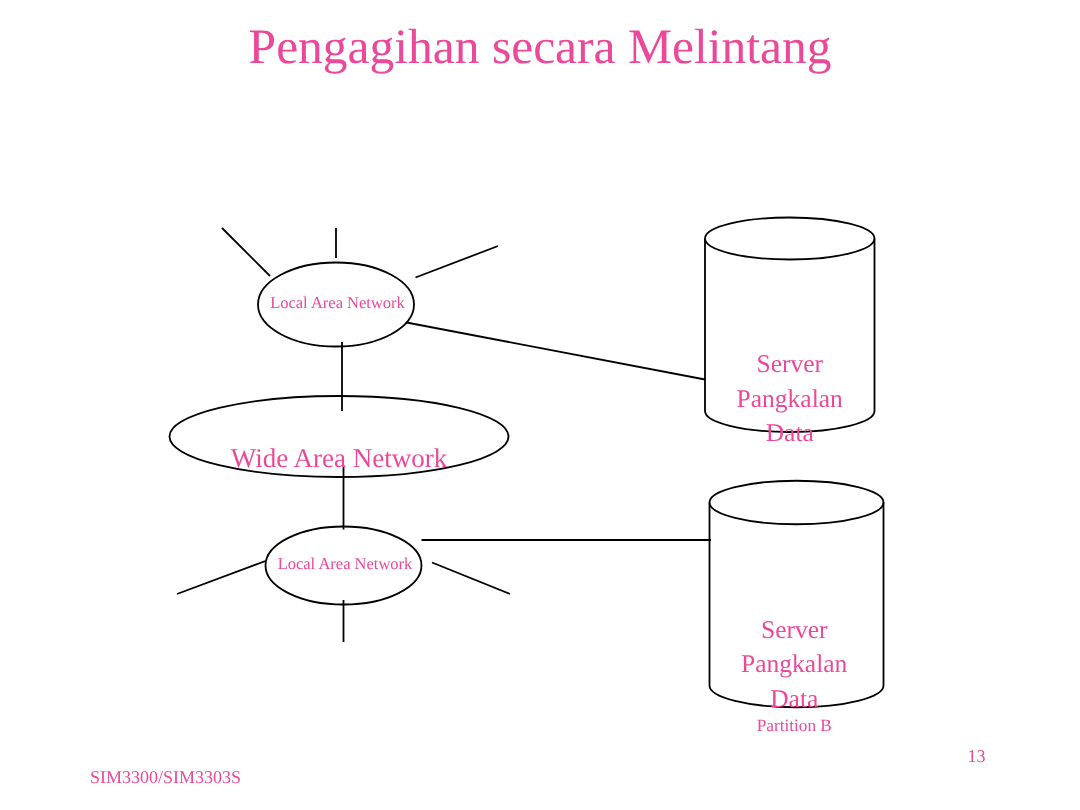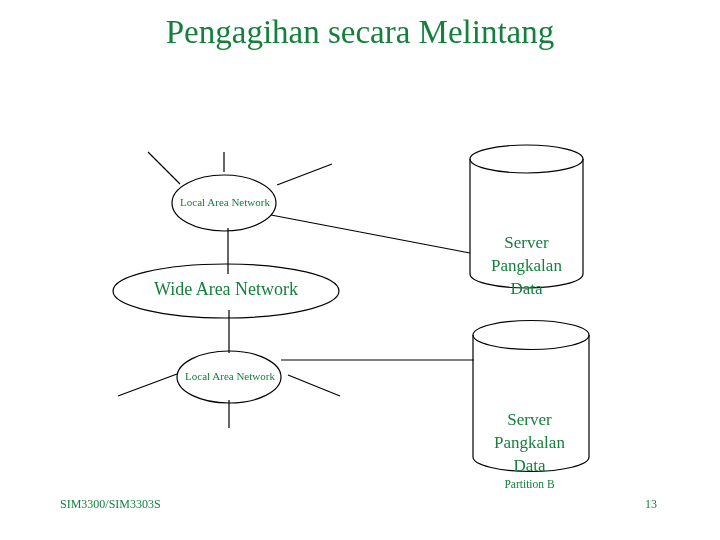--- a/index.html
+++ b/index.html
@@ -7,21 +7,21 @@
     padding: 0;
     background: #ffffff;
   }
   #slide {
     position: relative;
     width: 720px;
     height: 540px;
     background: #ffffff;
     overflow: hidden;
     font-family: "Liberation Serif", "DejaVu Serif", serif;
-    color: #15803d;
+    color: #ec4899;
   }
   #slide-svg {
     position: absolute;
     left: 0;
     top: 0;
     width: 720px;
     height: 540px;
   }
   .abs { position: absolute; }
 
@@ -43,21 +43,21 @@
     font-size: 11px;
     line-height: 13px;
     text-align: center;
     white-space: nowrap;
   }
   #lan-top-label { left: 160px; top: 196px; width: 130px; }
   #lan-bottom-label { left: 165px; top: 370px; width: 130px; }
 
   #wan-label {
     left: 116px;
-    top: 278px;
+    top: 294px;
     width: 220px;
     text-align: center;
     font-size: 18px;
     line-height: 22px;
     white-space: nowrap;
   }
 
   
   .server-text {
     text-align: center;
@@ -74,21 +74,21 @@
   }
   #server-a-text { left: 468px; top: 183px; width: 117px; }
   #server-b-text { left: 471px; top: 360px; width: 117px; }
 
   
   .footer-text {
     font-size: 12px;
     line-height: 16px;
     white-space: nowrap;
   }
-  #footer-left   { left: 60px;  top: 496px; }
+  #footer-left   { left: 60px;  top: 510px; }
   #footer-center { left: 300px; top: 496px; }
   #footer-page   { left: 645px; top: 496px; }
 </style>
 </head>
 <body>
 
 <div id="slide">
 
   <svg id="slide-svg" viewBox="0 0 720 540">
     <g fill="none" stroke="#000000" stroke-width="1.2" stroke-linecap="butt">

